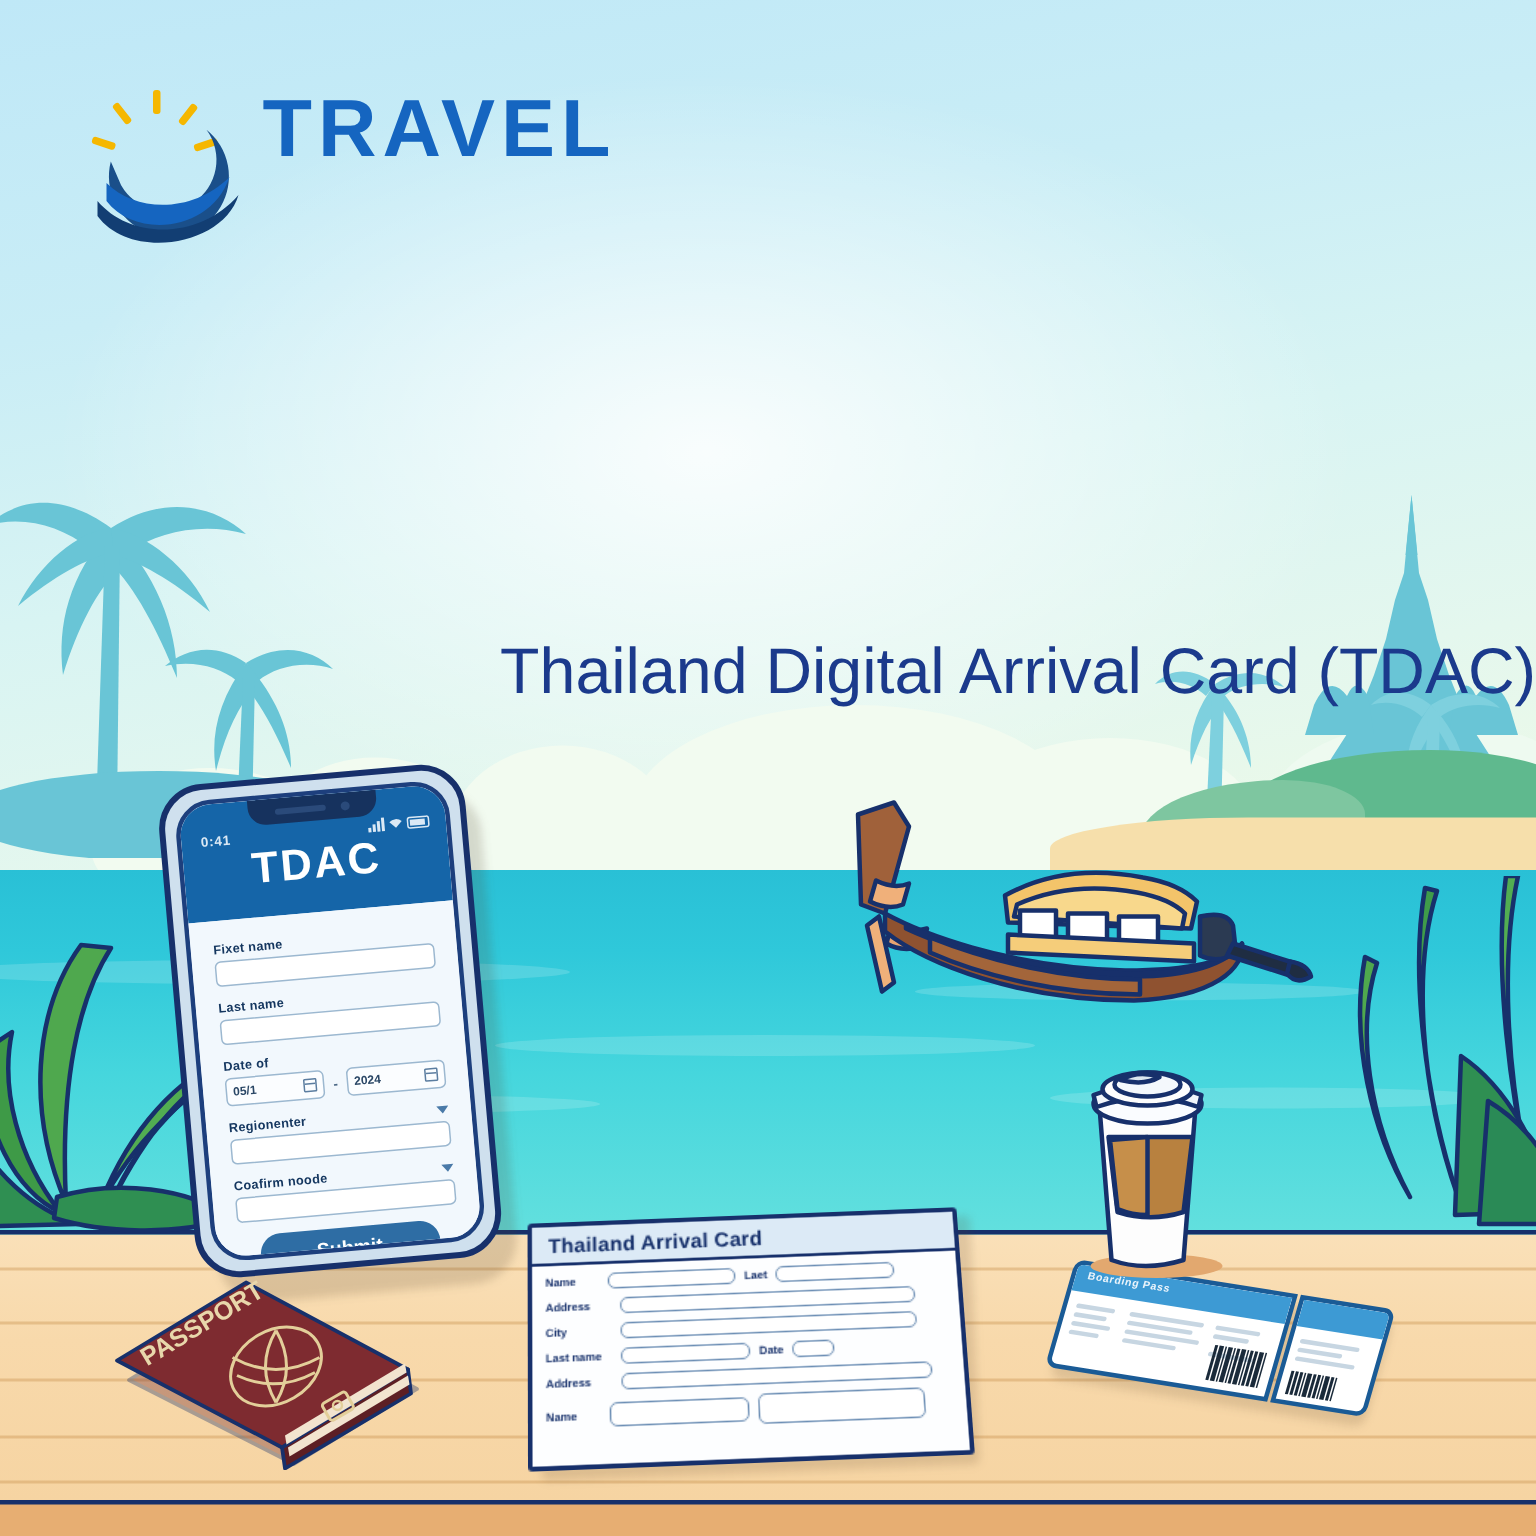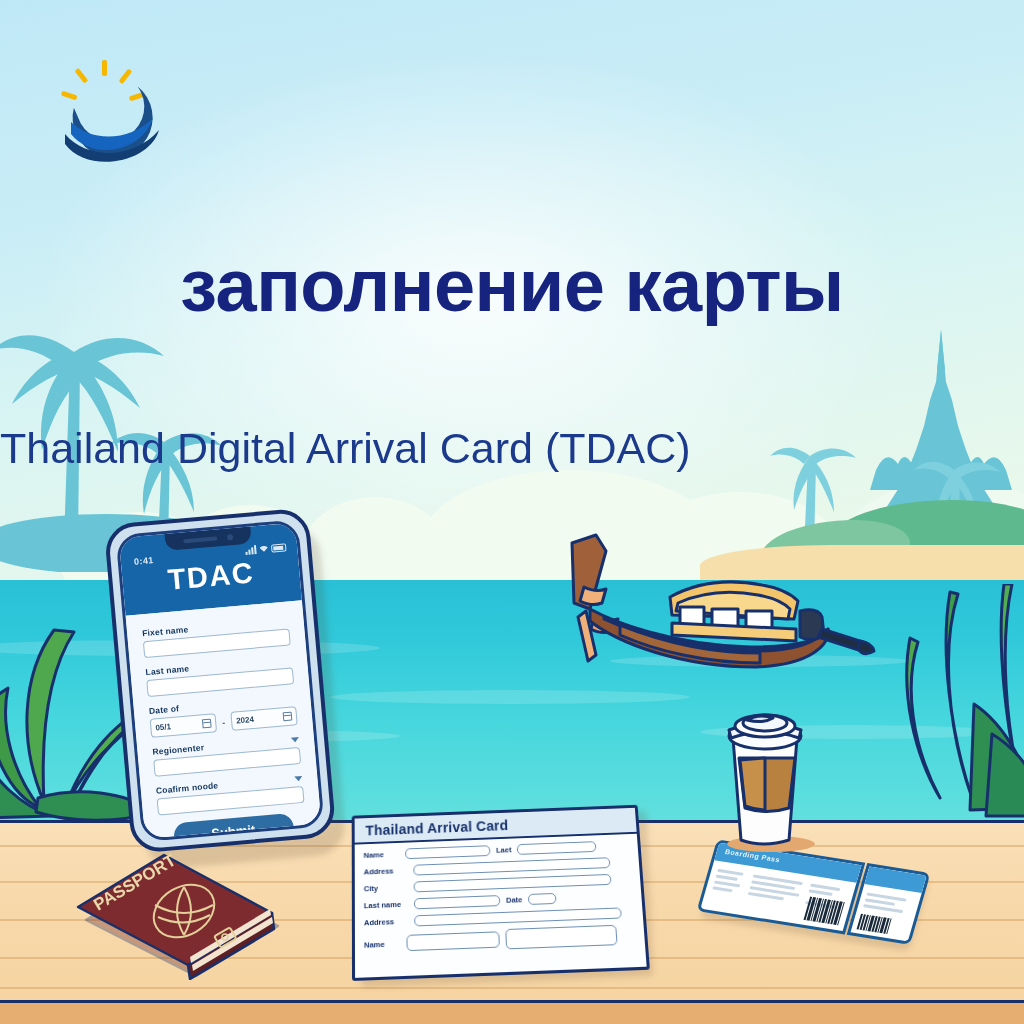--- a/index.html
+++ b/index.html
@@ -98,21 +98,21 @@
   
   .headline {
     position:absolute; left:0; top:246px; width:1024px;
     text-align:center; color:#16237F;
     font-size:74px; font-weight:bold; line-height:1.07;
     letter-spacing:-0.5px;
   }
   .headline .l2 { display:block; }
   .subtitle {
     position:absolute; left:0; top:425px; width:1024px;
-    text-align:left; color:#1B3A8C;
+    text-align:right; color:#1B3A8C;
     font-size:43px; line-height:1.1; letter-spacing:0px;
   }
 
   
   .phone-wrap {
     position:absolute; left:118px; top:515px; width:220px; height:340px;
     transform:rotate(-5deg);
   }
   .phone-shadow {
     position:absolute; left:14px; top:18px; width:200px; height:330px;
@@ -363,25 +363,25 @@
         <rect x="10" y="28" width="5" height="16" rx="2" transform="rotate(-72 12 36)"></rect>
         <rect x="66" y="8" width="5" height="16" rx="2" transform="rotate(38 68 16)"></rect>
         <rect x="78" y="28" width="5" height="16" rx="2" transform="rotate(72 80 36)"></rect>
       </g>
       <path d="M62 24 A26 26 0 1 0 62 76 A21 21 0 1 1 62 24 Z" fill="#F5B700"></path>
       <path d="M16 56 A40 40 0 1 0 74 22 A34 34 0 1 1 26 70 Z" fill="#1A4F8A" transform="rotate(12 56 56)"></path>
       <path d="M14 62 C34 82 72 82 96 58 C84 94 34 100 14 74 Z" fill="#1565C0"></path>
       <path d="M8 74 C30 100 76 100 102 70 C92 104 30 114 8 84 Z" fill="#123E73"></path>
     </svg>
     <div class="logo-text">
+      <div class="logo-travel">TRAVEL</div>
     </div>
   </div>
 
   <h1 class="headline">
-    <span class="l1">заполнение карты</span>
   </h1>
   <div class="subtitle">Thailand Digital Arrival Card (TDAC)</div>
 
   <div class="phone-wrap">
     <div class="phone-shadow"></div>
     <div class="phone-body">
       <div class="phone-inner">
 
         <div class="phone-header">
           <div class="notch">

